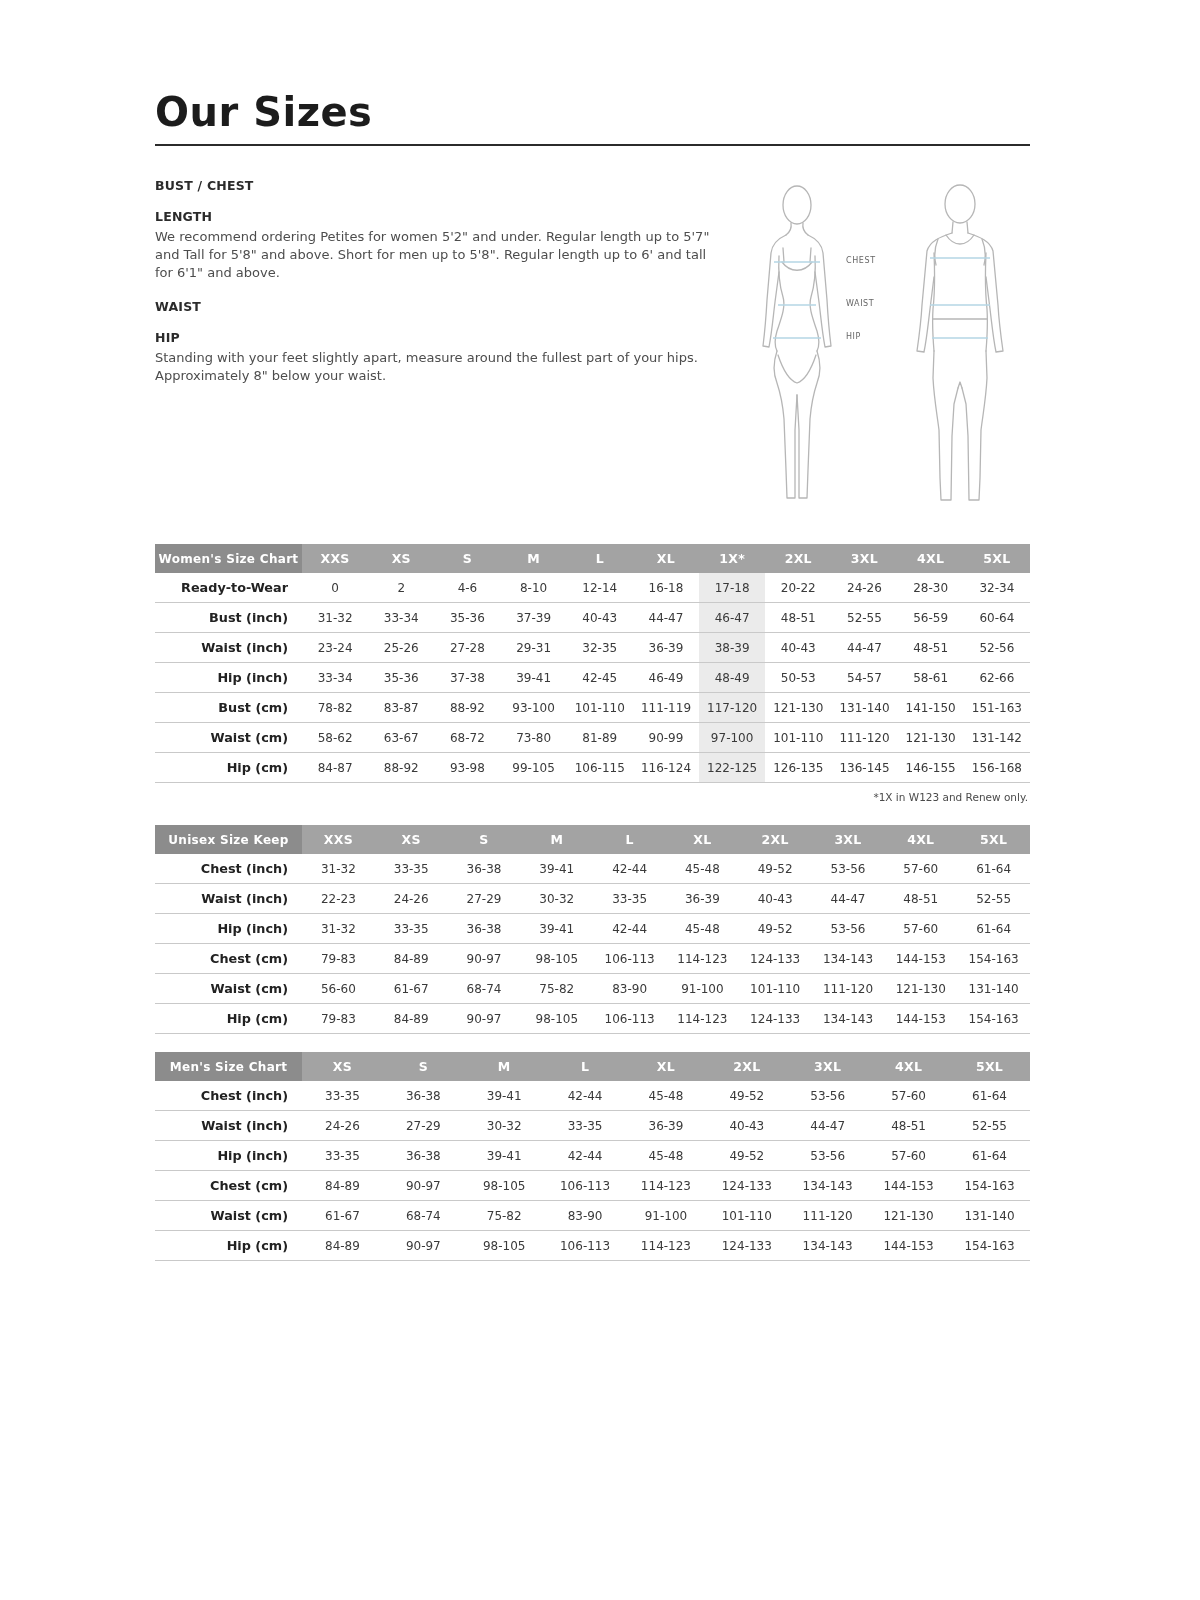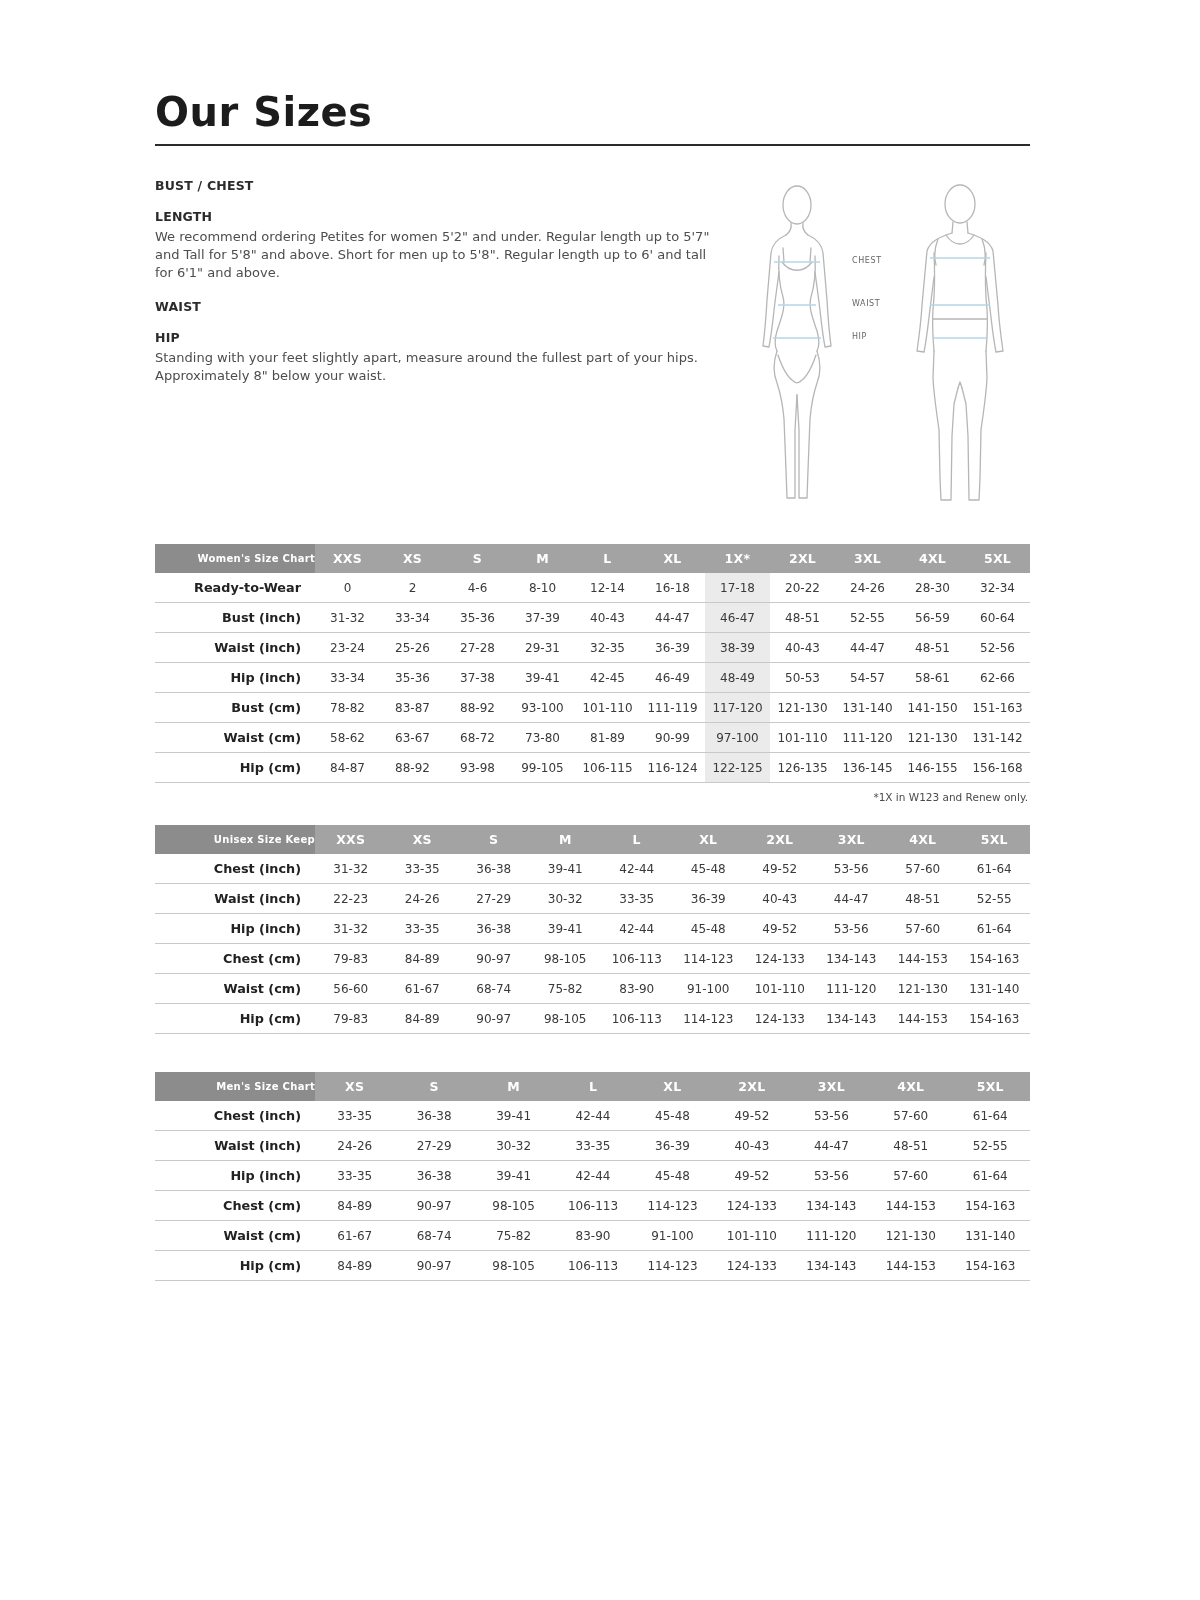--- a/index.html
+++ b/index.html
@@ -60,53 +60,52 @@
   .figures {
     position: relative;
     width: 285px;
     margin-left: auto;
     height: 348px;
     display: flex;
     justify-content: space-between;
   }
   .fig-label {
     position: absolute;
-    left: 107px;
+    left: 101px;
     font-size: 8px;
     color: #666;
     letter-spacing: 0.6px;
   }
   .fig-label.chest { top: 78px; }
   .fig-label.waist { top: 121px; }
   .fig-label.hip   { top: 154px; }
   svg.figure { display: block; }
 
   
   .chart-block { margin-top: 18px; }
   .chart-block.tight { margin-top: 22px; }
-  .chart-block.spaced { margin-top: 38px; }
+  .chart-block.spaced { margin-top: 18px; }
   table.size-table {
     width: 875px;
     border-collapse: collapse;
     table-layout: fixed;
   }
   table.size-table thead th {
     background: var(--header-bg, #a3a3a3);
     color: #ffffff;
     font-size: 12.5px;
     font-weight: bold;
     text-align: center;
     padding: 7px 0;
     letter-spacing: 0.3px;
   }
   table.size-table thead th.name-cell {
     background: var(--header-name-bg, #8c8c8c);
-    font-size: 10px;
-    width: 160px;
-    text-align: right;
+    font-size: 12px;
+    width: 147px;
   }
   table.size-table tbody tr { border-bottom: 1px solid #c9c9c9; }
   table.size-table tbody th.row-label {
     text-align: right;
     padding: 7px 14px 7px 0;
     font-size: 12.8px;
     font-weight: bold;
     color: #222;
     white-space: nowrap;
   }

